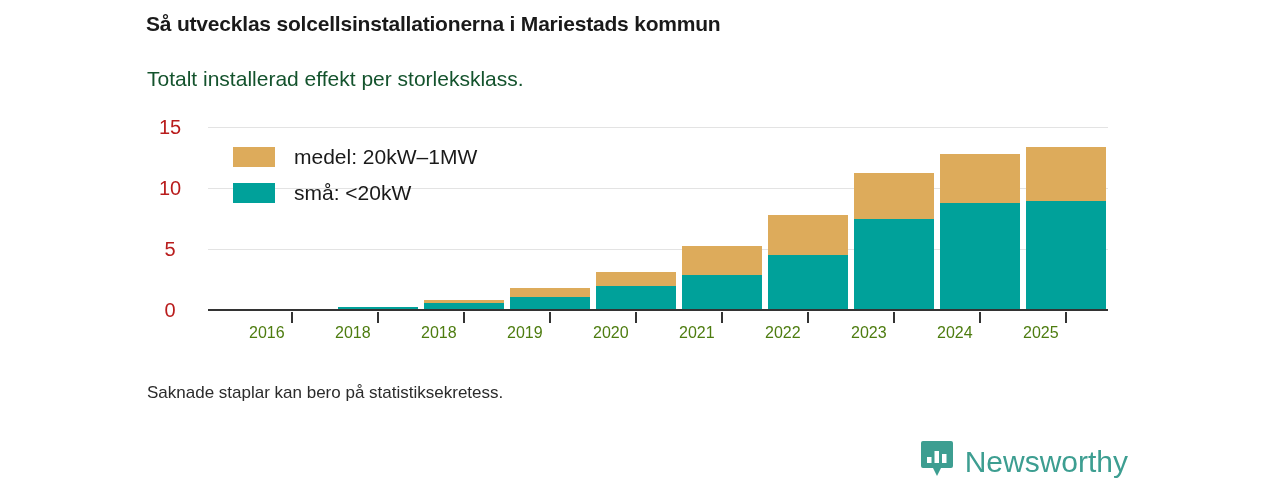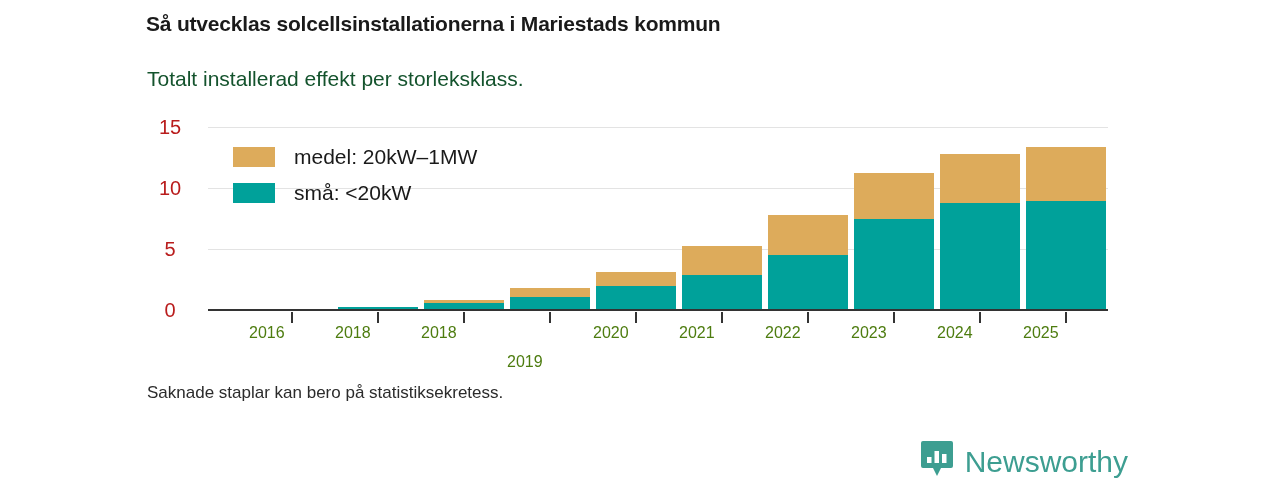--- a/index.html
+++ b/index.html
@@ -222,21 +222,21 @@
         </div>
       </div>
     <div id="xtick-layer">
         <div class="xtickmark" style="left: 291px;"></div>
         <div class="xtick" style="left: 249px;">2016</div>
         <div class="xtickmark" style="left: 377px;"></div>
         <div class="xtick" style="left: 335px;">2018</div>
         <div class="xtickmark" style="left: 463px;"></div>
         <div class="xtick" style="left: 421px;">2018</div>
         <div class="xtickmark" style="left: 549px;"></div>
-        <div class="xtick" style="left: 507px; margin-top: 29px;">2019</div>
+        <div class="xtick" style="left: 507px;">2019</div>
         <div class="xtickmark" style="left: 635px;"></div>
         <div class="xtick" style="left: 593px;">2020</div>
         <div class="xtickmark" style="left: 721px;"></div>
         <div class="xtick" style="left: 679px;">2021</div>
         <div class="xtickmark" style="left: 807px;"></div>
         <div class="xtick" style="left: 765px;">2022</div>
         <div class="xtickmark" style="left: 893px;"></div>
         <div class="xtick" style="left: 851px;">2023</div>
         <div class="xtickmark" style="left: 979px;"></div>
         <div class="xtick" style="left: 937px;">2024</div>

